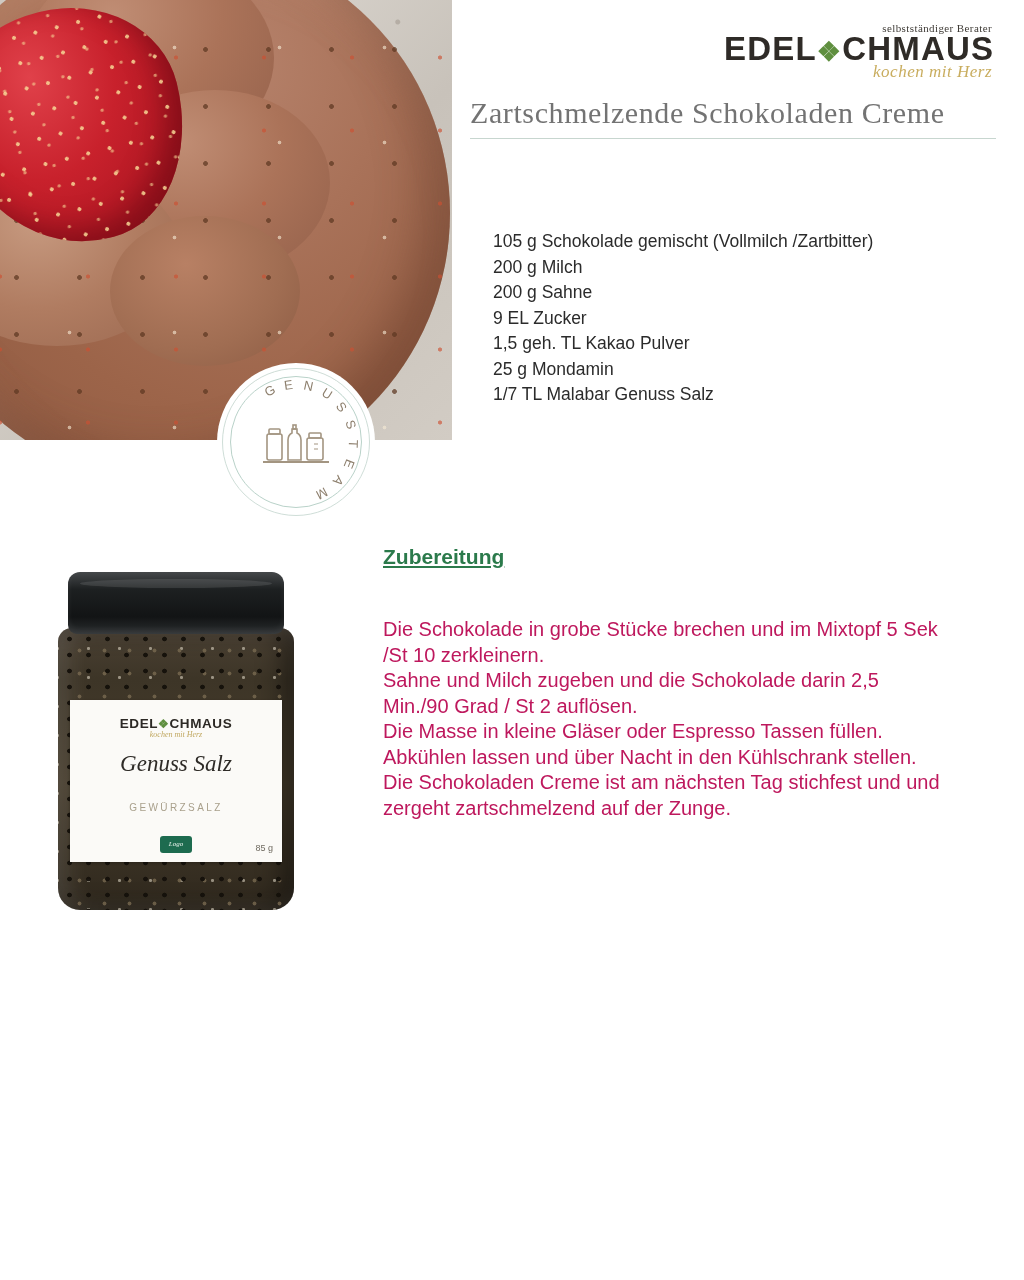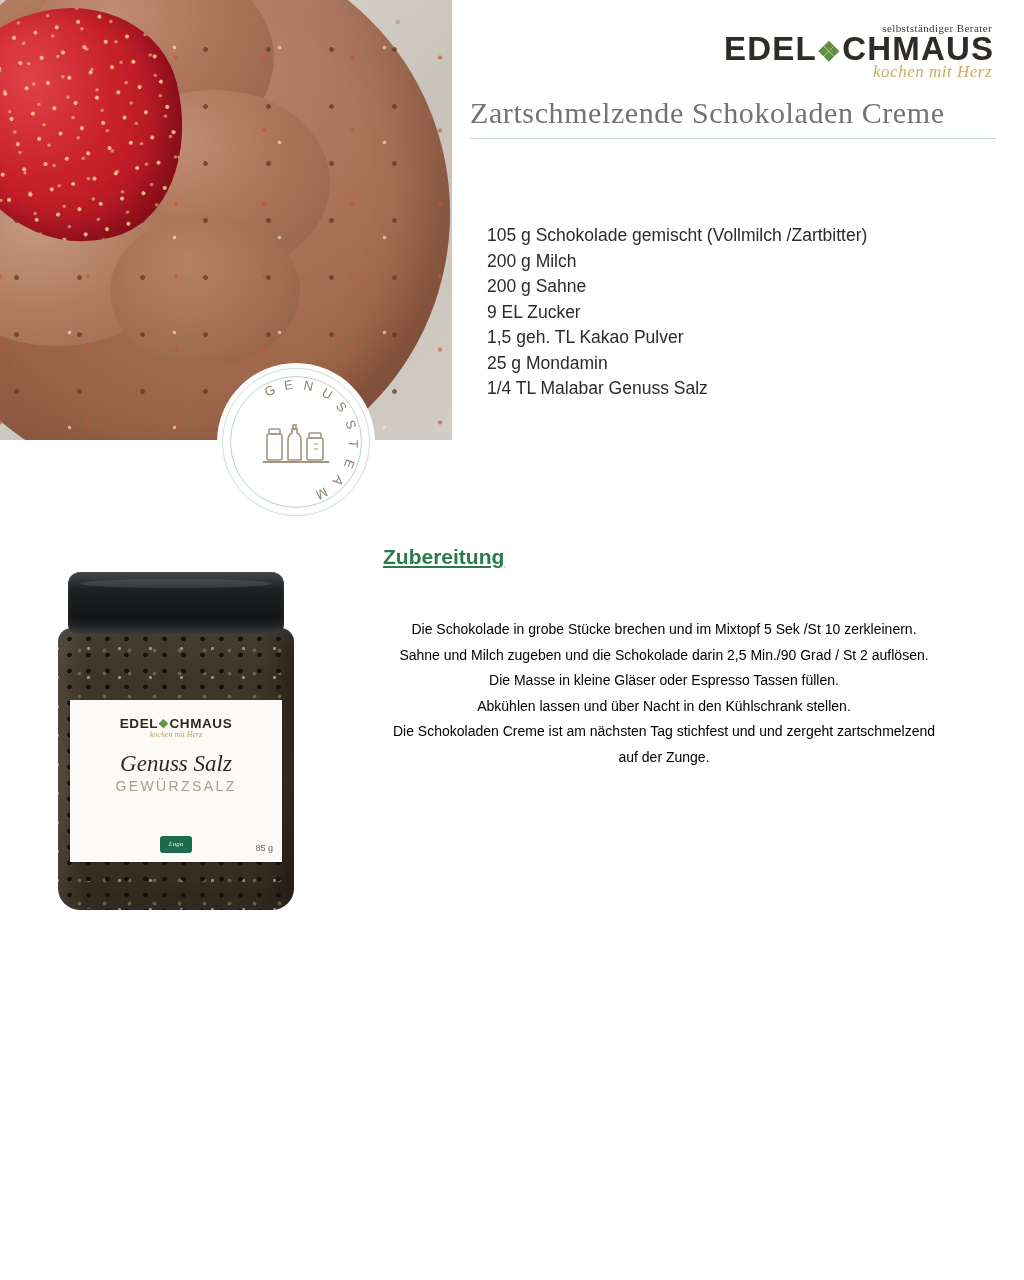--- a/index.html
+++ b/index.html
@@ -202,41 +202,40 @@
     top: 213px;
     width: 500px;
   }
   .ingredients li {
     list-style: none;
     font-size: 17.5px;
     line-height: 25.5px;
     color: #2b2b2b;
     white-space: nowrap;
   }
-  .ingredients ul { margin: 10px; padding: 0; }
+  .ingredients ul { margin: 16px; padding: 0; }
 
   
   .prep-heading {
     position: absolute;
     left: 383px;
     top: 545px;
     font-size: 21px;
     font-weight: bold;
     color: #2b7a4b;
     text-decoration: underline;
   }
   .prep-body {
     position: absolute;
     left: 383px;
     top: 617px;
     width: 562px;
-    font-size: 14px;
+    font-size: 20px;
     line-height: 25.5px;
-    color: #000000;
-    text-align: center;
+    color: #be185d;
   }
   .prep-body p { margin: 0; }
 
   
   .jar {
     position: absolute;
     left: 58px;
     top: 572px;
     width: 236px;
     height: 340px;
@@ -311,24 +310,24 @@
   }
   .jl-name {
     font-family: "Liberation Serif", serif;
     font-style: italic;
     font-size: 23px;
     color: #2e2b27;
     line-height: 1.22;
     margin-top: 11px;
   }
   .jl-type {
-    font-size: 14px;
+    font-size: 10px;
     letter-spacing: 2.4px;
     color: #a9a08c;
-    margin-top: 0;
+    margin-top: 24px;
   }
   .jl-seal {
     position: absolute;
     left: 50%;
     bottom: 9px;
     transform: translateX(-50%);
     width: 32px;
     height: 17px;
     border-radius: 3px;
     background: #1d6b4f;
@@ -405,21 +404,21 @@
 </div>
 
 <div class="ingredients">
   <ul>
     <li>105 g Schokolade gemischt (Vollmilch /Zartbitter)</li>
     <li>200 g Milch</li>
     <li>200 g Sahne</li>
     <li>9 EL Zucker</li>
     <li>1,5 geh. TL Kakao Pulver</li>
     <li>25 g Mondamin</li>
-    <li>1/4 TL Malabar Genuss Salz</li>
+    <li>1/7 TL Malabar Genuss Salz</li>
   </ul>
 </div>
 
 <div class="prep-heading">Zubereitung</div>
 <div class="prep-body">
   <p>Die Schokolade in grobe Stücke brechen und im Mixtopf 5 Sek /St 10 zerkleinern.</p>
   <p>Sahne und Milch zugeben und die Schokolade darin 2,5 Min./90 Grad / St 2 auflösen.</p>
   <p>Die Masse in kleine Gläser oder Espresso Tassen füllen.</p>
   <p>Abkühlen lassen und über Nacht in den Kühlschrank stellen.</p>
   <p>Die Schokoladen Creme ist am nächsten Tag stichfest und und zergeht zartschmelzend auf der Zunge.</p>

